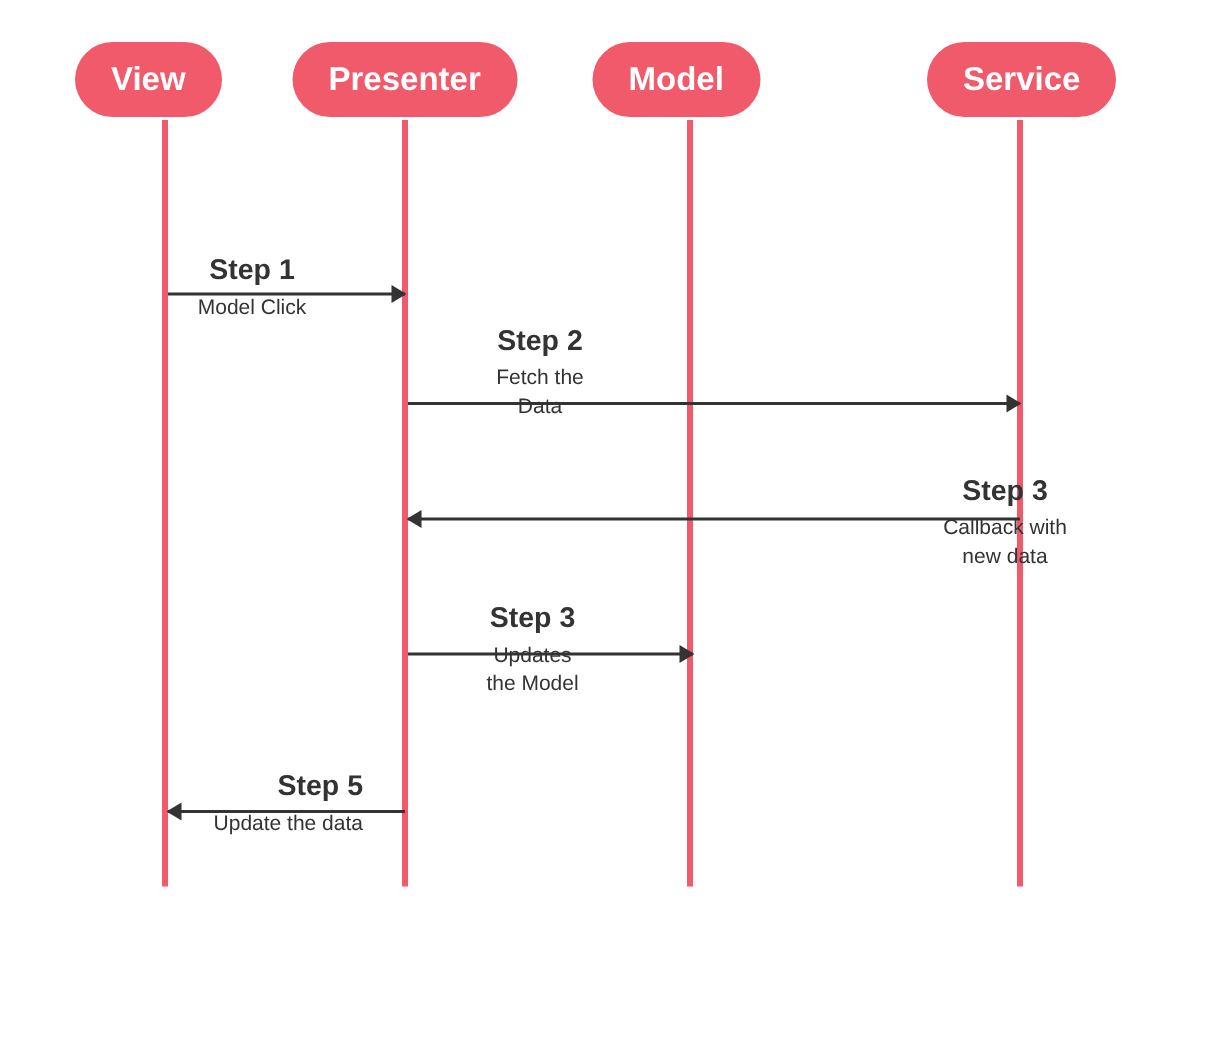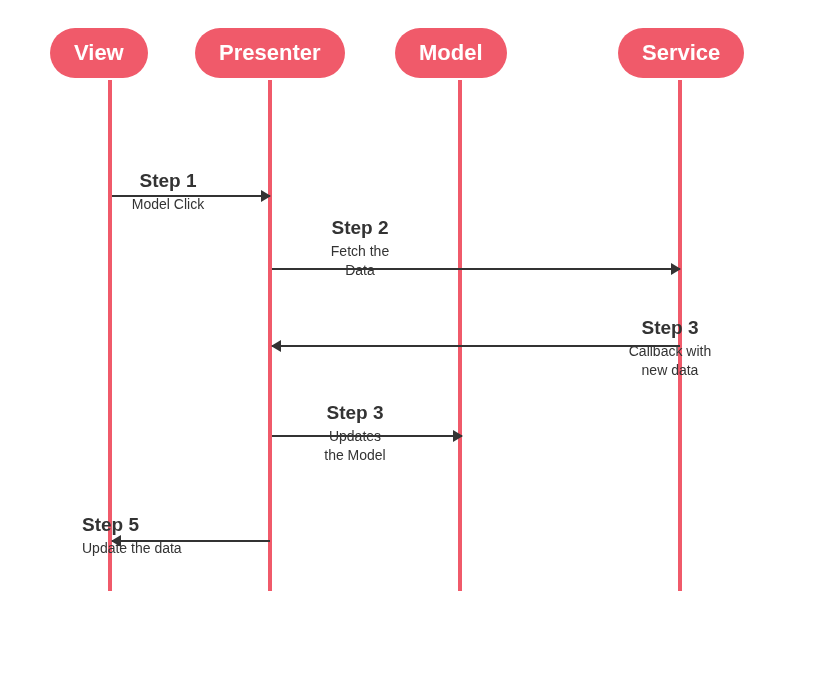--- a/index.html
+++ b/index.html
@@ -125,18 +125,18 @@
     <span>Callback with<br>new data</span>
   </div>
 
   <div class="arrow-line arrow-right" style="left: 272px; top: 435px; width: 190px;"></div>
   <div class="step-label" style="left: 280px; top: 400px; text-align: center; width: 150px;">
     <span class="step-num">Step 3</span>
     <span>Updates<br>the Model</span>
   </div>
 
   <div class="arrow-line arrow-left" style="left: 112px; top: 540px; width: 158px;"></div>
-  <div class="step-label" style="left: 82px; top: 512px; text-align: left; width: 170px;">
+  <div class="step-label" style="left: 72px; top: 512px; text-align: right; width: 170px;">
     <span class="step-num">Step 5</span>
     <span>Update the data</span>
   </div>
 
 </div>
 
 </body></html>

